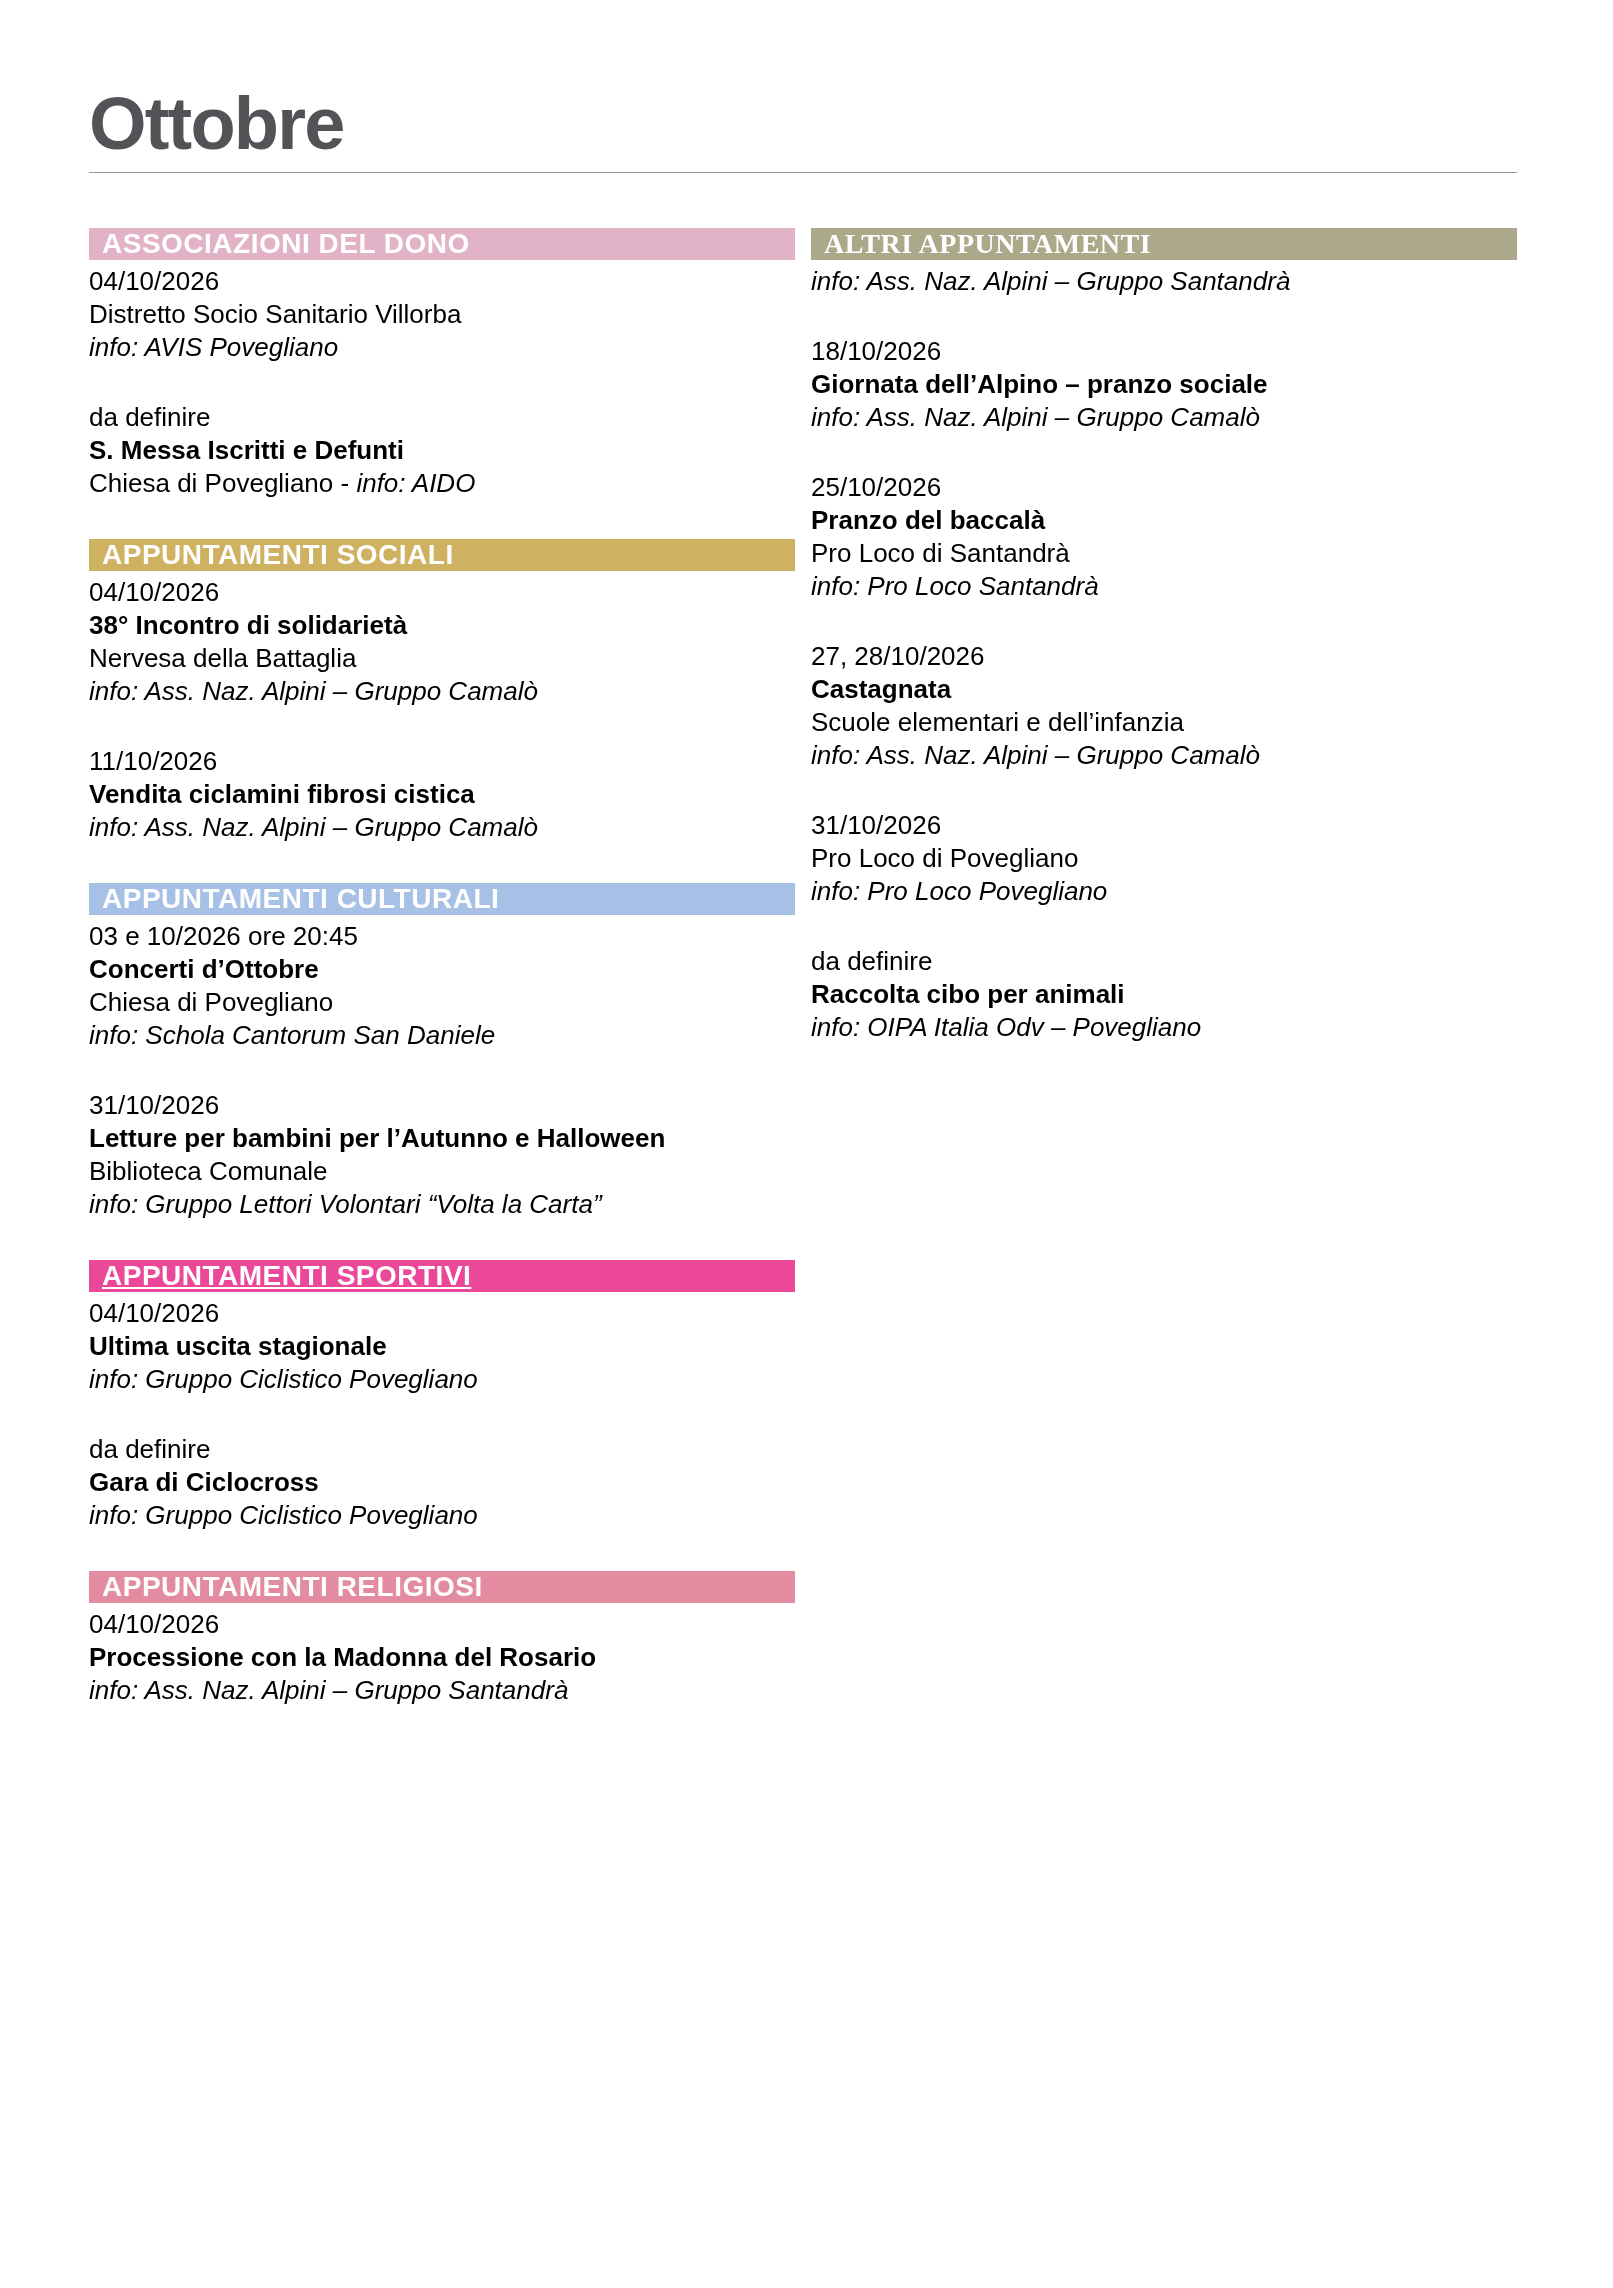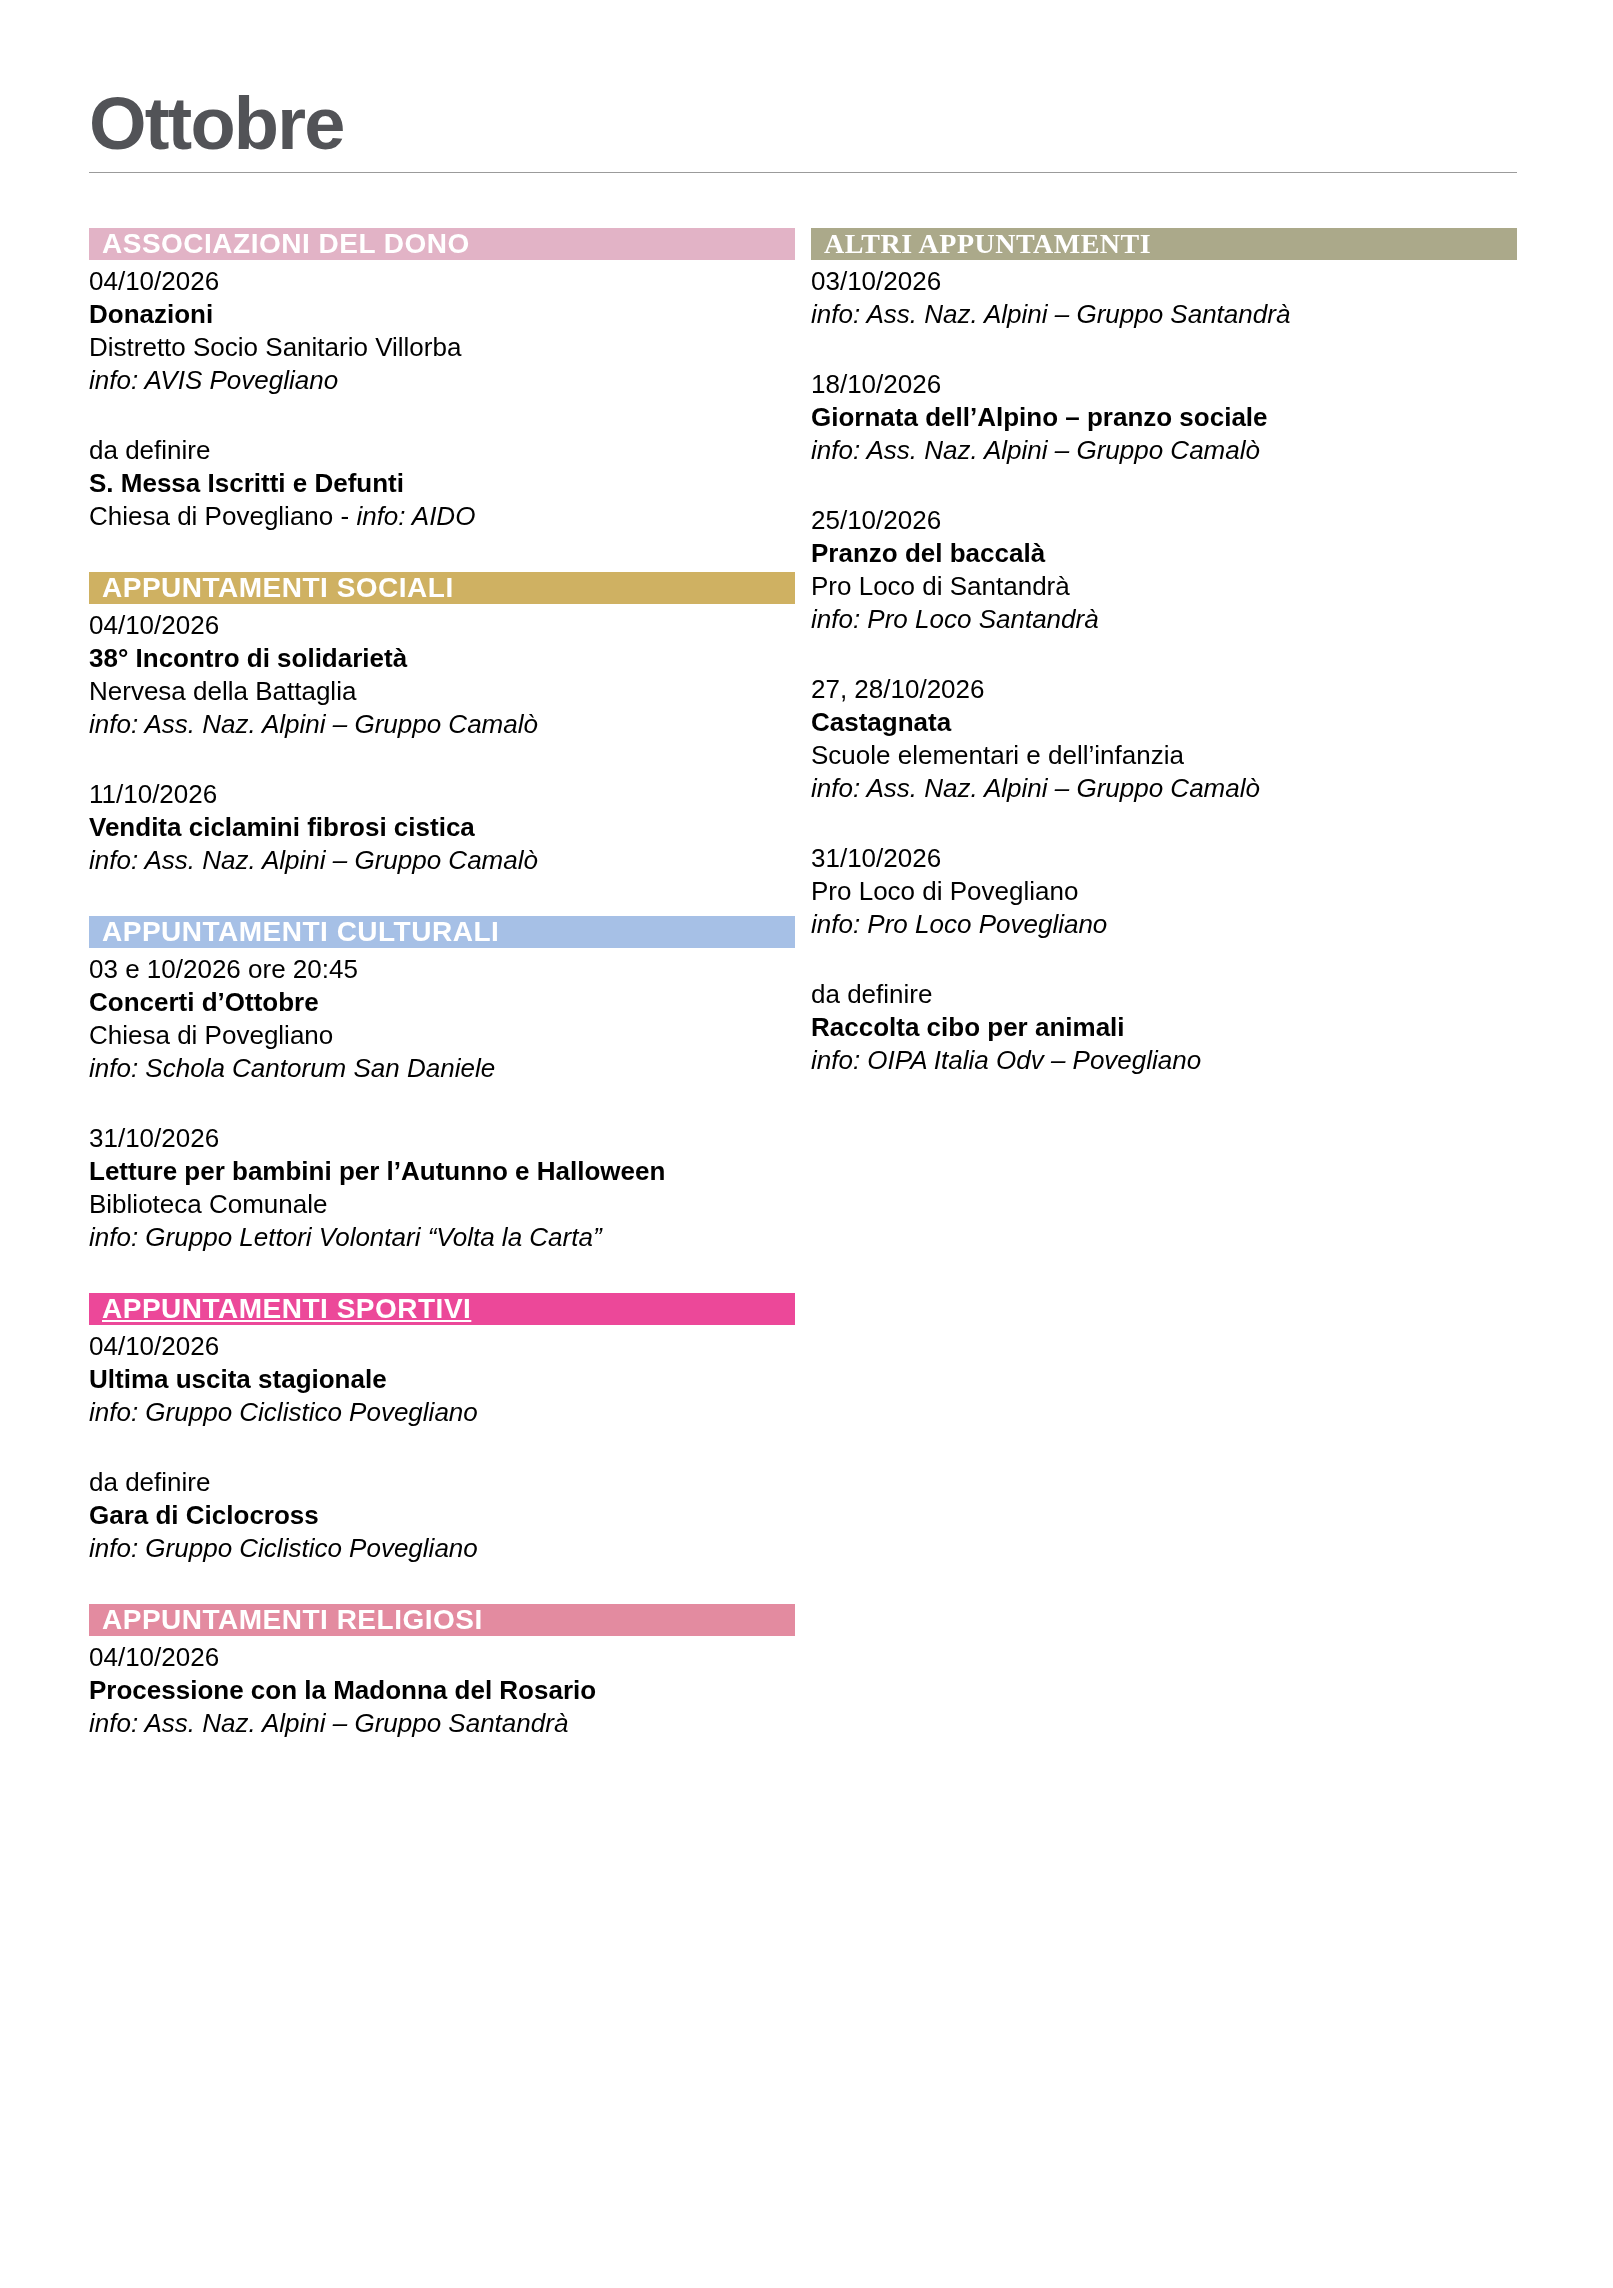--- a/index.html
+++ b/index.html
@@ -55,21 +55,20 @@
   </header>
 
   <div class="columns">
 
     <div class="col">
 
       <section class="section">
         <div class="section-header" style="background-color: rgb(226, 179, 198);">ASSOCIAZIONI DEL DONO</div>
         <article class="event">
           <div class="line date">04/10/2026</div>
-          <div class="line title">Donazioni</div>
           <div class="line venue">Distretto Socio Sanitario Villorba</div>
           <div class="line info">info: AVIS Povegliano</div>
         </article>
         <article class="event">
           <div class="line date">da definire</div>
           <div class="line title">S. Messa Iscritti e Defunti</div>
           <div class="line"><span class="venue">Chiesa di Povegliano - </span><span class="info">info: AIDO</span></div>
         </article>
       </section>
 
@@ -127,21 +126,20 @@
         </article>
       </section>
 
     </div>
 
     <div class="col">
 
       <section class="section">
         <div class="section-header" style="background-color: rgb(171, 169, 138); font-family: Liberation Serif, serif;">ALTRI APPUNTAMENTI</div>
         <article class="event">
-          <div class="line date">03/10/2026</div>
           <div class="line info">info: Ass. Naz. Alpini – Gruppo Santandrà</div>
         </article>
         <article class="event">
           <div class="line date">18/10/2026</div>
           <div class="line title">Giornata dell’Alpino – pranzo sociale</div>
           <div class="line info">info: Ass. Naz. Alpini – Gruppo Camalò</div>
         </article>
         <article class="event">
           <div class="line date">25/10/2026</div>
           <div class="line title">Pranzo del baccalà</div>

